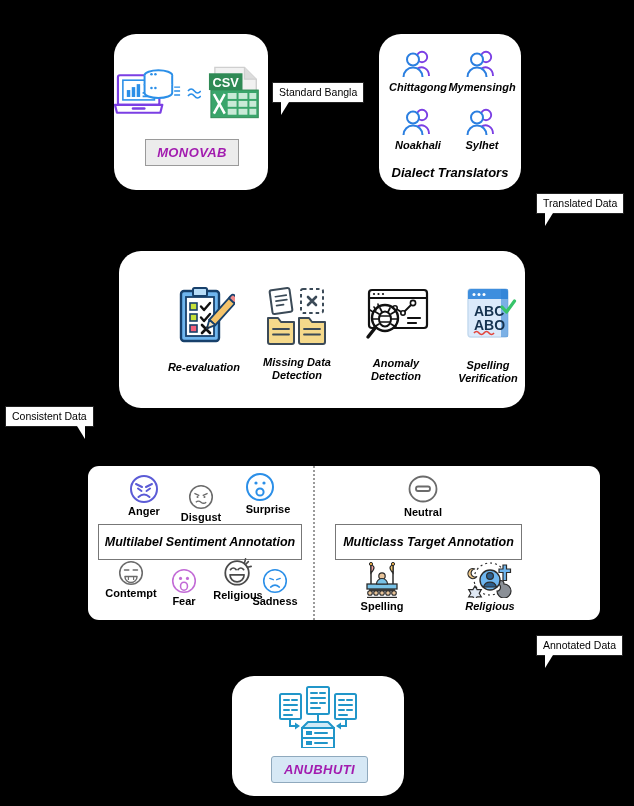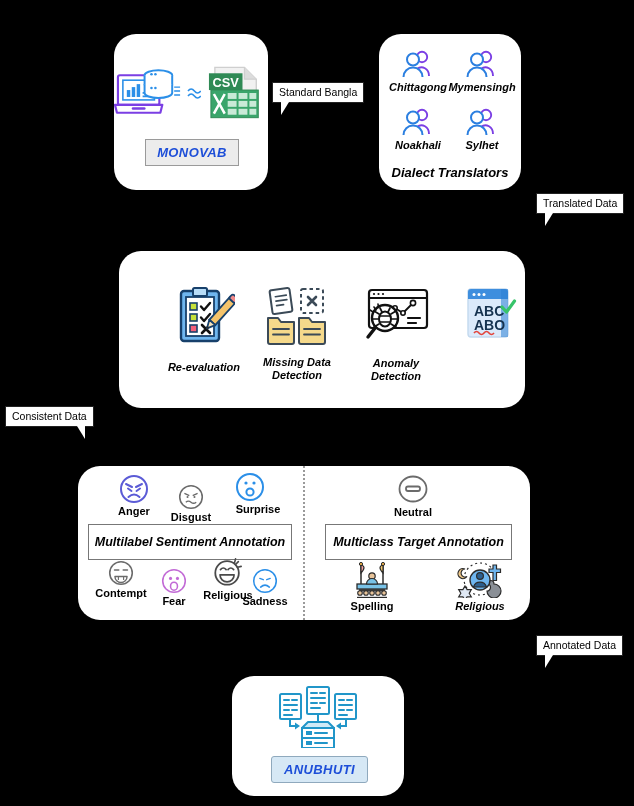--- a/index.html
+++ b/index.html
@@ -21,21 +21,21 @@
   .tail-dr{border-right:8px solid #fff;border-bottom:13px solid transparent;
            right:8px;bottom:-13px;}
   .tail-dr::after{content:"";position:absolute;right:-8px;top:-1px;
            border-right:9px solid #222;border-bottom:15px solid transparent;z-index:-1;}
 
   
   .cap{font-style:italic;font-weight:bold;font-size:11px;color:#000;
        text-align:center;line-height:13px;}
   .cap-up{font-weight:bold;font-size:11px;color:#000;text-align:center;line-height:13px;}
   .chip{border:1px solid #9a9a9a;background:#ececec;font-style:italic;
-        font-weight:bold;font-size:13px;color:#1d4ed8;text-align:center;
+        font-weight:bold;font-size:13px;color:#a21caf;text-align:center;
         padding:5px 0;letter-spacing:.4px;}
   .chip-blue{border:1px solid #8fa9bd;background:#d6e8f5;}
   .cell{position:absolute;display:flex;flex-direction:column;align-items:center;}
 
   .divider{position:absolute;border-left:2px dotted #9a9a9a;}
 
   .annbox{position:absolute;border:1px solid #777;background:#fff;
           display:flex;align-items:center;justify-content:center;
           font-style:italic;font-weight:bold;font-size:12.5px;color:#000;}
 </style>
@@ -211,24 +211,25 @@
       <path d="M9 7 a3 3 0 0 1 3 -3 h34 a3 3 0 0 1 3 3 v7 h-40 Z" fill="#3e8ede"></path>
       <rect x="42" y="4" width="7" height="48" fill="#2b7fd4" opacity=".55"></rect>
       <circle cx="15" cy="9.5" r="1.5" fill="#fff"></circle>
         <circle cx="20" cy="9.5" r="1.5" fill="#fff"></circle>
         <circle cx="25" cy="9.5" r="1.5" fill="#fff"></circle>
       <text x="15" y="31" font-family="Liberation Sans, sans-serif" font-size="14" font-weight="bold" fill="#15324f">ABC</text>
       <text x="15" y="45" font-family="Liberation Sans, sans-serif" font-size="14" font-weight="bold" fill="#15324f">ABO</text>
       <path d="M15 48 q2.5 -3 5 0 q2.5 3 5 0 q2.5 -3 5 0 q2.5 3 5 0" fill="none" stroke="#e3453c" stroke-width="1.7"></path>
       <path d="M43 22 l4.5 5 l8 -11" fill="none" stroke="#37c46a" stroke-width="3.2" stroke-linecap="round" stroke-linejoin="round"></path>
     </svg>
-  </div>
-</div>
-
-<div class="stage" style="left:78px;top:466px;width:452px;height:154px;">
+    <div class="cap" style="margin-top:12px;width:84px;">Spelling Verification</div>
+  </div>
+</div>
+
+<div class="stage" style="left:88px;top:466px;width:512px;height:154px;border-radius:11px;">
 
   <div class="divider" style="left:225px;top:0px;height:154px;"></div>
 
   <div class="cell" style="left:30px;top:8px;width:52px;">
     <svg width="30" height="30" viewBox="0 0 30 30">
       <circle cx="15" cy="15" r="13" fill="#fff" stroke="#5b5bd6" stroke-width="2"></circle>
       <path d="M7 10 l6 3 M23 10 l-6 3" stroke="#5b5bd6" stroke-width="2" stroke-linecap="round"></path>
       <path d="M9 14.5 l3.5 2.5 M21 14.5 l-3.5 2.5" stroke="#5b5bd6" stroke-width="2" stroke-linecap="round"></path>
       <path d="M9.5 23 q5.5 -5 11 0" fill="none" stroke="#5b5bd6" stroke-width="2" stroke-linecap="round"></path>
     </svg>

